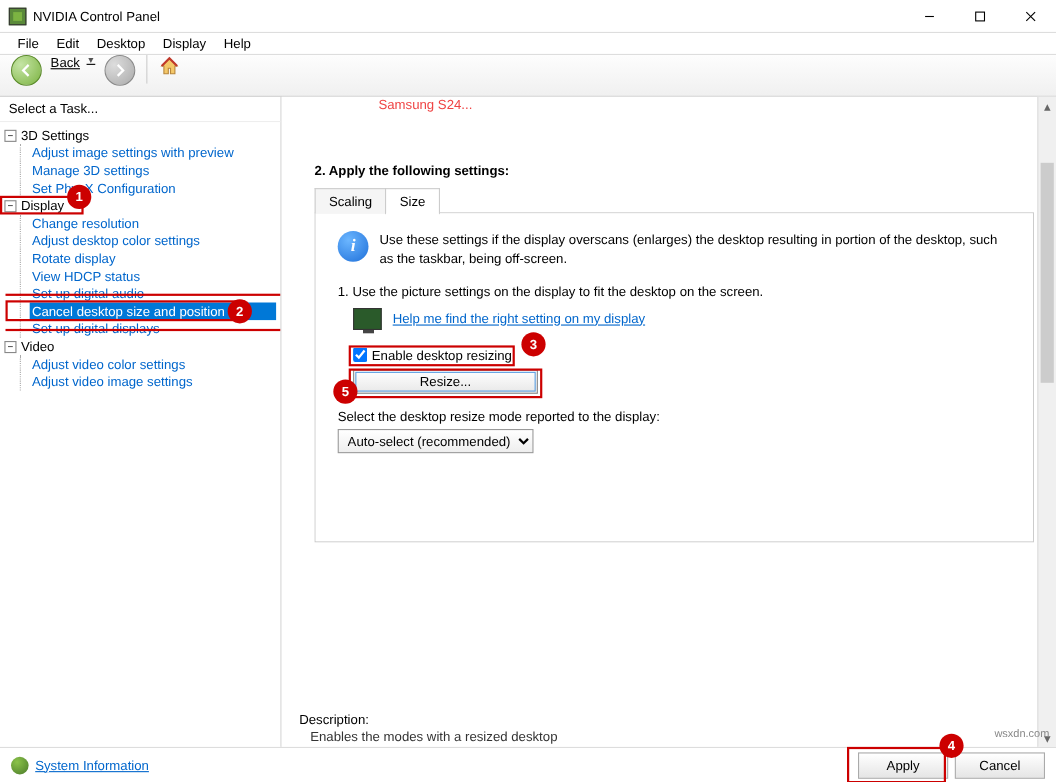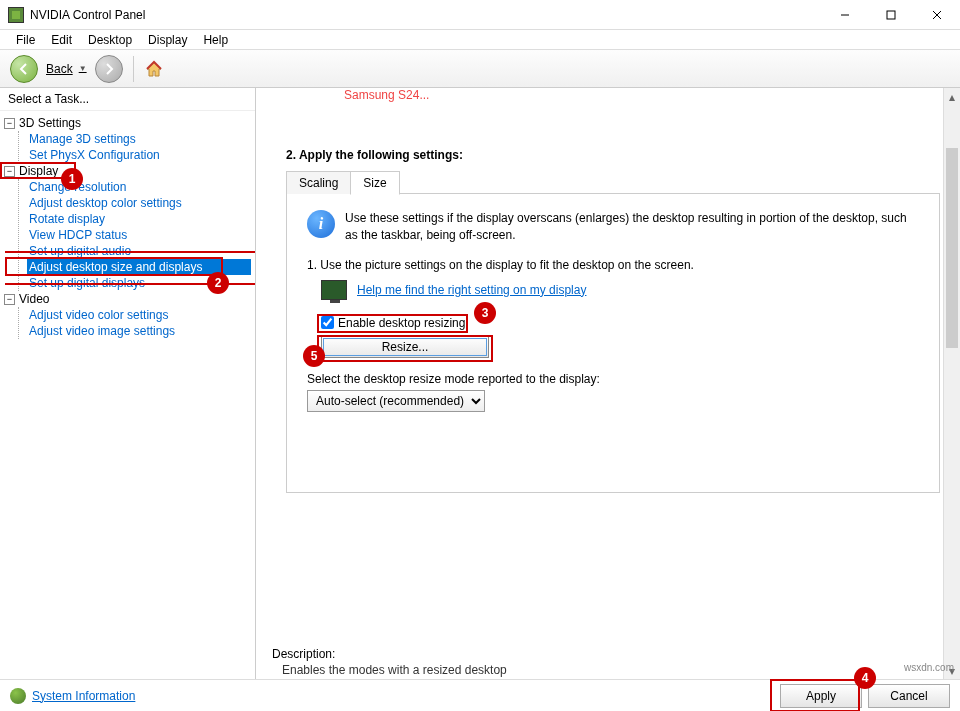--- a/index.html
+++ b/index.html
@@ -8,21 +8,21 @@
     .titlebar { height: 30px; background: #fff; border-bottom: 1px solid #ddd; display: flex; align-items: center; padding: 0 0 0 8px; }
     .titlebar .app-icon { width: 16px; height: 16px; background: #5a8a3a; border: 1px solid #333; margin-right: 6px; position: relative; }
     .titlebar .app-icon::after { content: ""; position: absolute; width: 8px; height: 8px; background: #7cb342; top: 3px; left: 3px; }
     .titlebar .title { flex: 1; font-size: 12px; color: #000; }
     .win-controls { display: flex; }
     .win-btn { width: 46px; height: 30px; display: flex; align-items: center; justify-content: center; cursor: pointer; }
     
     .menubar { height: 20px; display: flex; align-items: center; padding: 0 8px; border-bottom: 1px solid #ddd; }
     .menubar .menu-item { padding: 2px 8px; cursor: pointer; }
     
-    .toolbar { height: 38px; background: linear-gradient(#fdfdfd, #f0f0f0); border-bottom: 1px solid #ccc; display: flex; align-items: center; padding: 0 10px; gap: 4px; text-decoration: underline; }
+    .toolbar { height: 38px; background: linear-gradient(#fdfdfd, #f0f0f0); border-bottom: 1px solid #ccc; display: flex; padding: 0 10px; gap: 4px; text-decoration: underline; }
     .nav-btn { width: 28px; height: 28px; border-radius: 50%; background: radial-gradient(circle at 30% 30%, #c5e5a5, #7cb342); border: 1px solid #5a8a2a; display: flex; align-items: center; justify-content: center; color: #fff; cursor: pointer; }
     .nav-btn.fwd { background: radial-gradient(circle at 30% 30%, #ddd, #aaa); border-color: #888; }
     .back-label { font-size: 12px; margin: 0 2px 0 4px; }
     .dropdown-arrow { font-size: 8px; color: #555; margin-right: 4px; cursor: pointer; }
     .tb-sep { width: 1px; height: 26px; background: #ccc; margin: 0 6px; }
     .home-icon { width: 20px; height: 20px; cursor: pointer; }
     
     .body-area { display: flex; height: calc(100% - 88px - 32px); justify-content: center; }
     
     .sidebar { width: 256px; border-right: 1px solid #ccc; display: flex; flex-direction: column; }
@@ -144,39 +144,40 @@
 <div class="body-area">
   <div class="sidebar">
     <div class="sidebar-header">Select a Task...</div>
     <div class="tree" style="position:relative;">
 
       <div class="tree-node">
         <span class="tree-toggle">−</span>
         <span class="tree-label">3D Settings</span>
       </div>
       <div class="tree-children">
+        <div class="tree-leaf">Adjust image settings with preview</div>
         <div class="tree-leaf">Manage 3D settings</div>
         <div class="tree-leaf">Set PhysX Configuration</div>
       </div>
 
       <div style="position:relative;">
         <div class="tree-node">
           <span class="tree-toggle">−</span>
           <span class="tree-label">Display</span>
         </div>
         <div class="callout-box" style="left:-4px; top:-1px; width:76px; height:17px;"></div>
       </div>
       <div class="tree-children">
         <div class="tree-leaf">Change resolution</div>
         <div class="tree-leaf">Adjust desktop color settings</div>
         <div class="tree-leaf">Rotate display</div>
         <div class="tree-leaf">View HDCP status</div>
         <div class="tree-leaf strike">Set up digital audio</div>
         <div style="position:relative;">
-          <div class="tree-leaf selected">Adjust desktop size and displays</div>
+          <div class="tree-leaf selected">Cancel desktop size and position</div>
           <div class="callout-box" style="left:-22px; top:-2px; width:218px; height:19px;"></div>
         </div>
         <div class="tree-leaf strike">Set up digital displays</div>
       </div>
 
       <div class="tree-node">
         <span class="tree-toggle">−</span>
         <span class="tree-label">Video</span>
       </div>
       <div class="tree-children">

